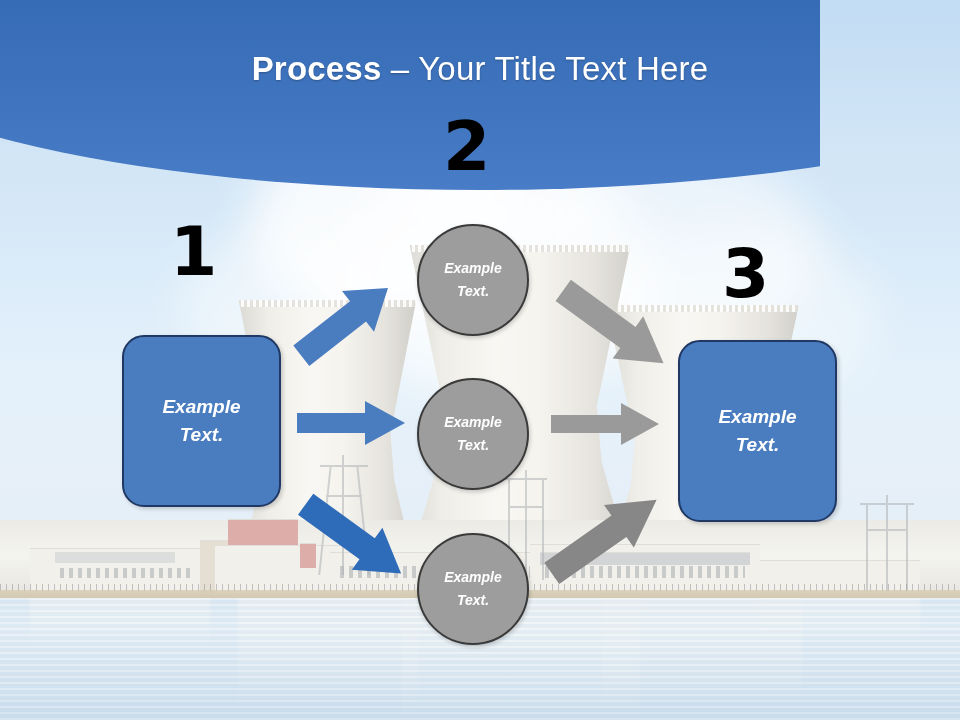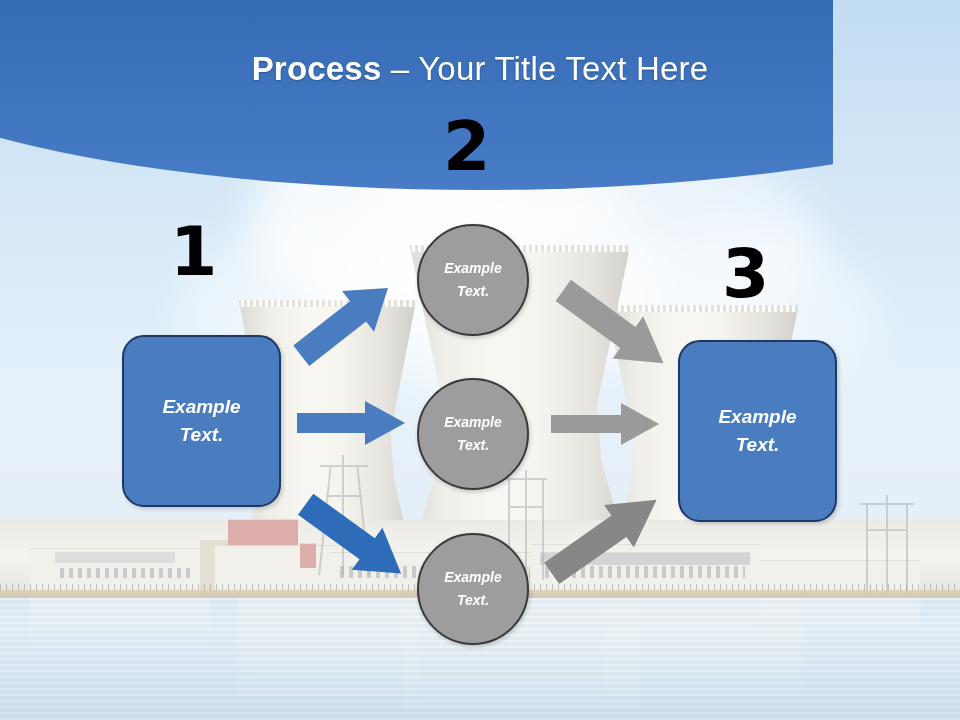--- a/index.html
+++ b/index.html
@@ -168,21 +168,21 @@
     background: linear-gradient(to bottom, #1f4e9c 0%, #29589f 30%, #356ab4 62%, #487cc6 100%);
   }
   .header .band {
     position: absolute;
     left: -180px; top: -318px;
     width: 1320px; height: 520px;
     border-radius: 0 0 50% 50% / 0 0 32% 32%;
     background: rgba(255,255,255,0.30);
     z-index: -1;
   }
-  .headwrap { position: absolute; left:0; top:0; width:820px; height:230px; overflow:hidden;padding-left:13px; }
+  .headwrap { position: absolute; left:0; top:0; width:820px; height:230px; overflow:hidden; }
 
   .title {
     position: absolute;
     left: 0; top: 50px;
     width: 960px;
     text-align: center;
     color: #ffffff;
     font-size: 33px;
     letter-spacing: .2px;
     white-space: nowrap;

